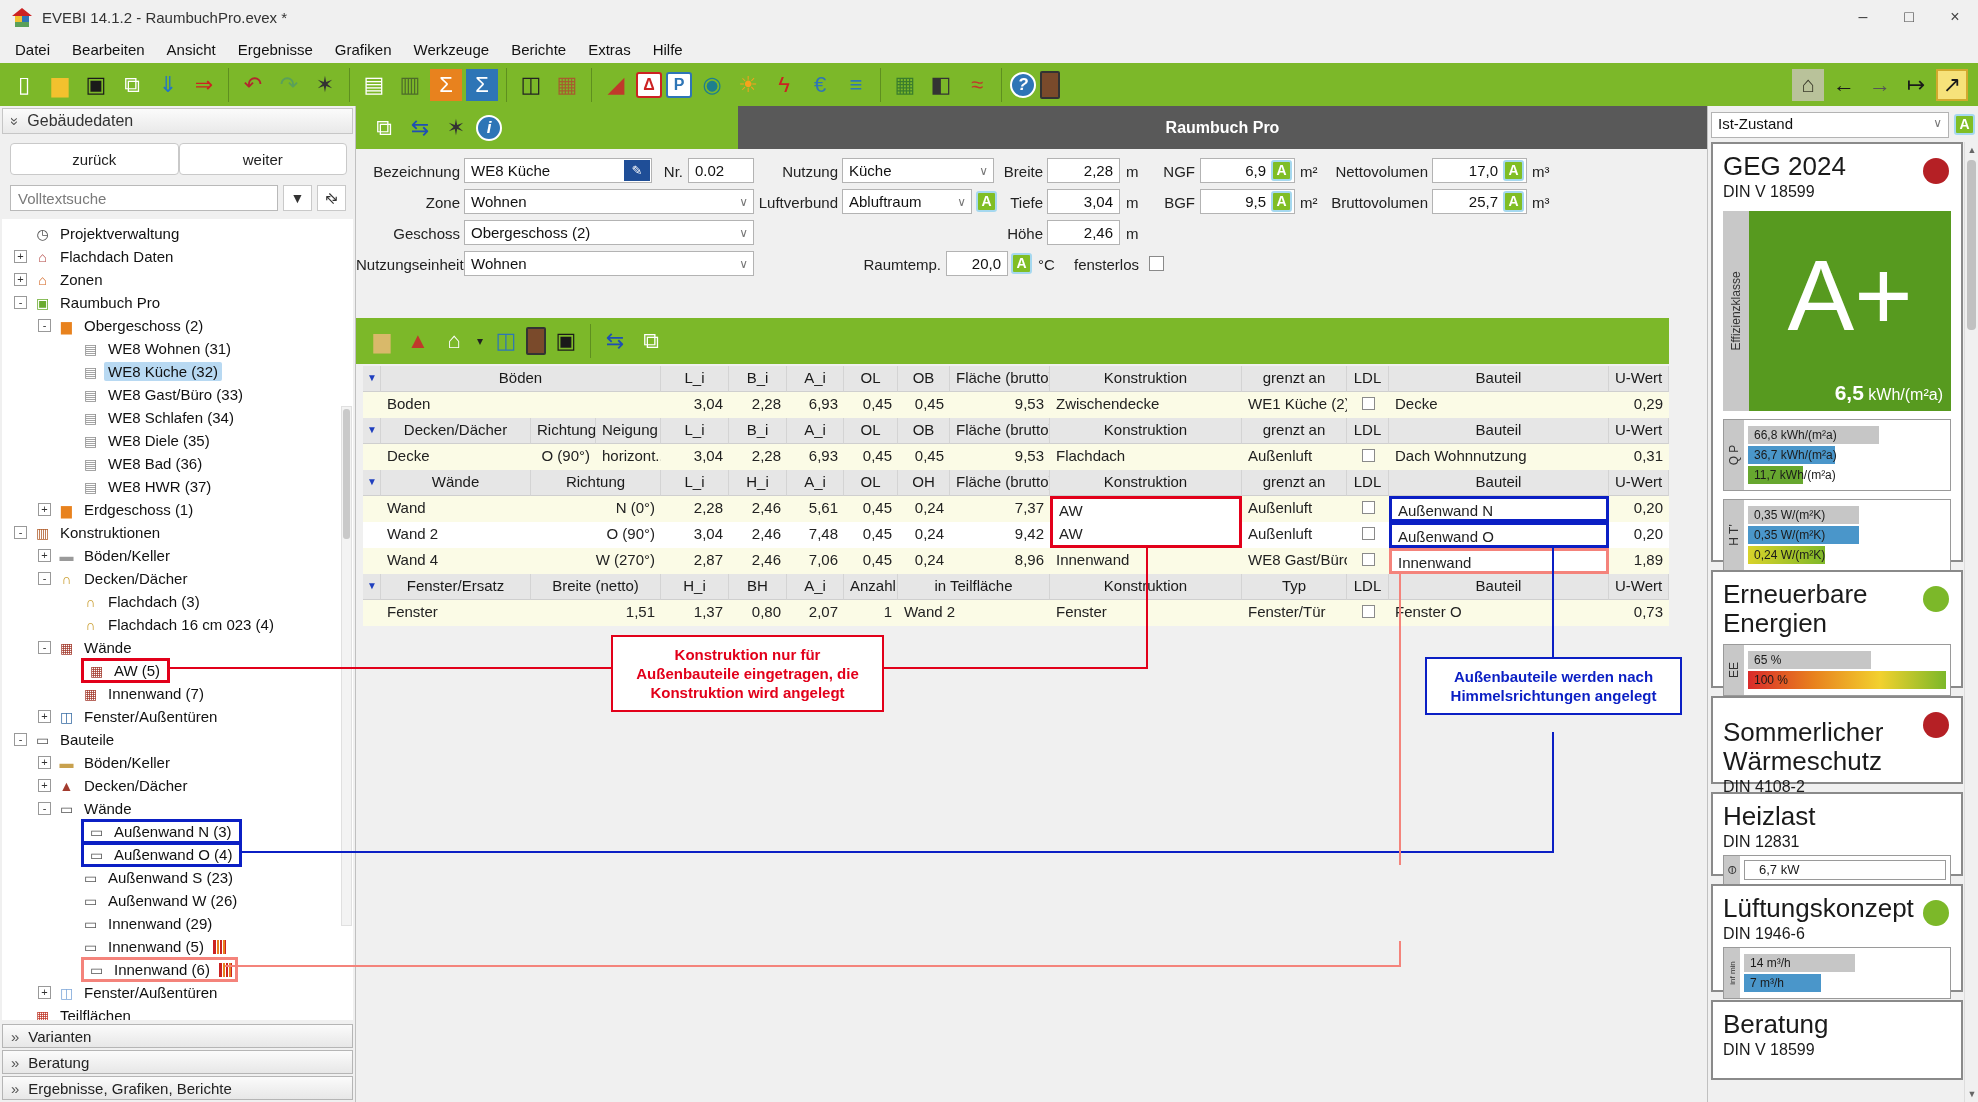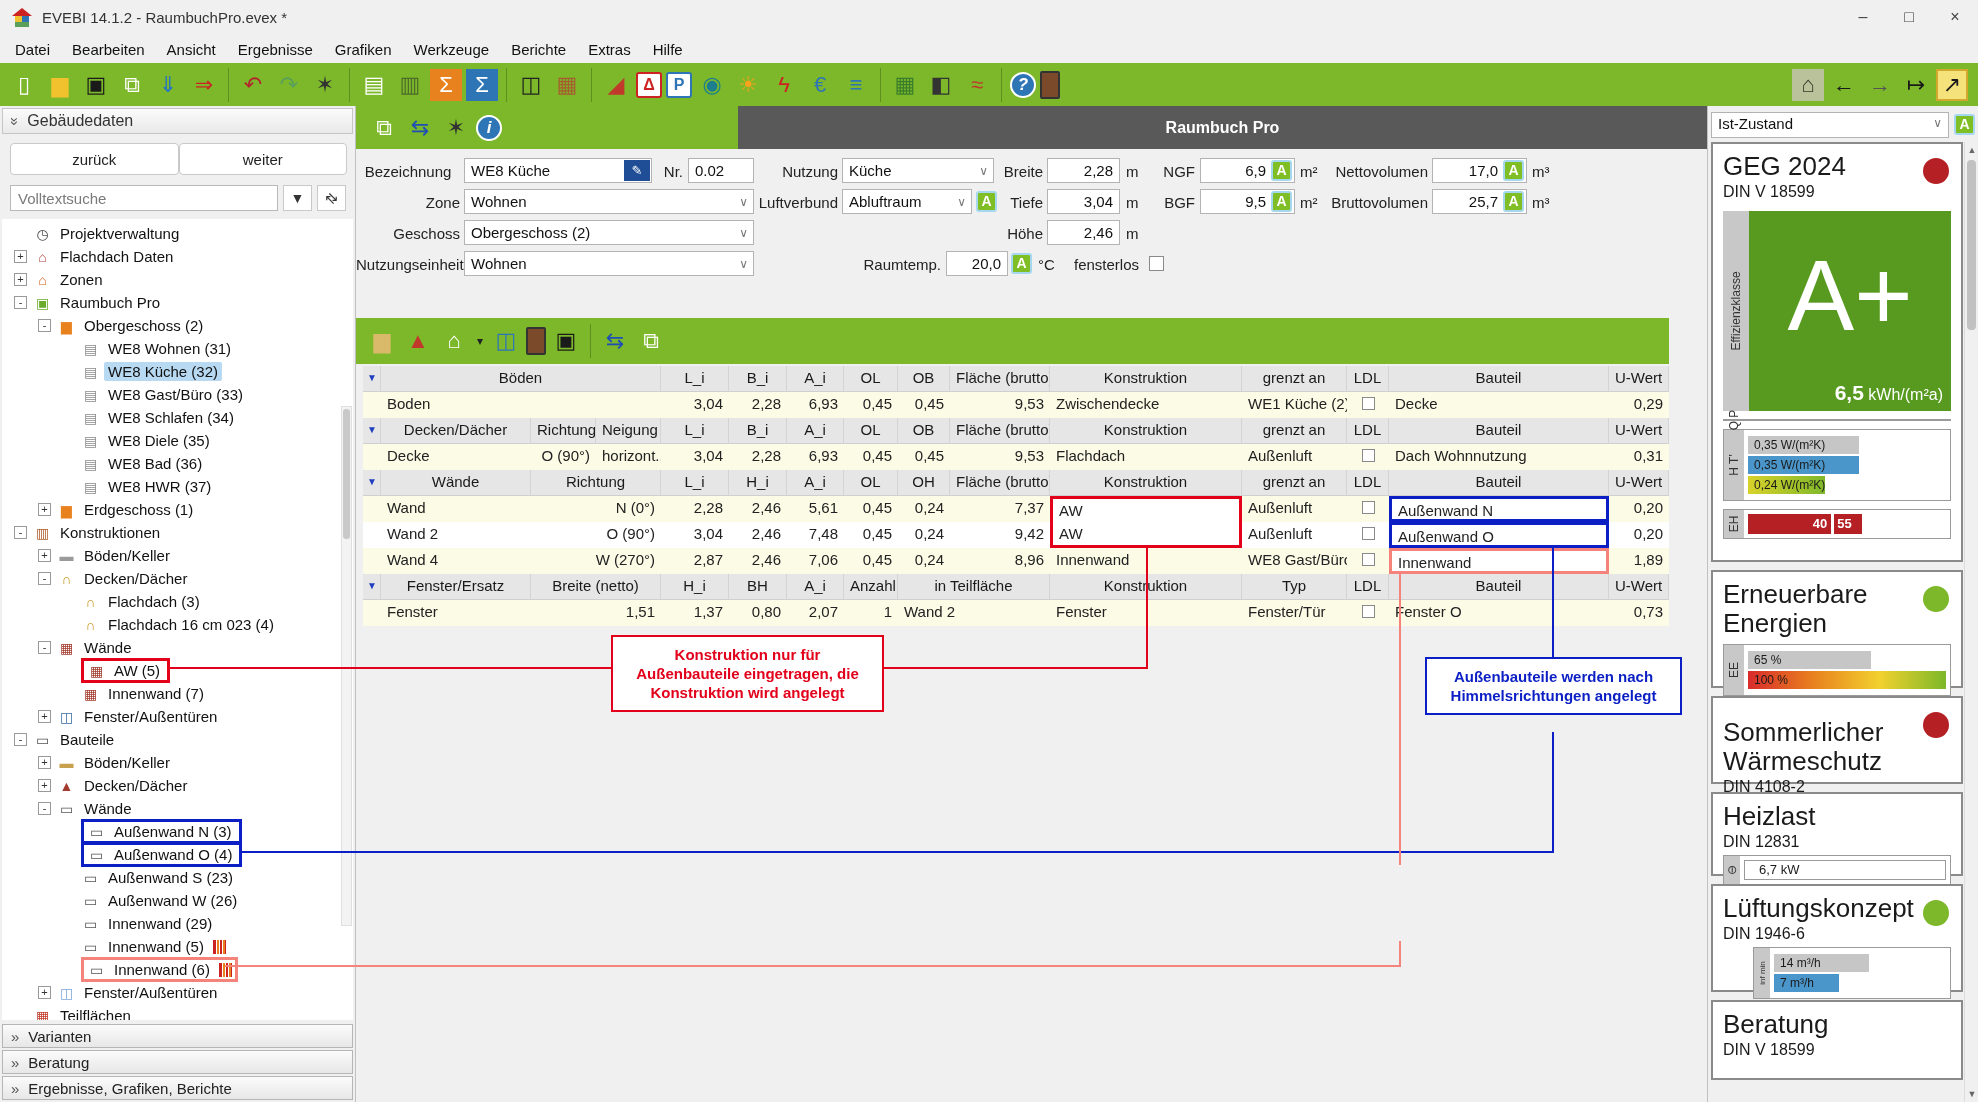--- a/index.html
+++ b/index.html
@@ -494,21 +494,21 @@
           <span class="ticon" style="color: rgb(255, 255, 255);">⧉</span>
           <span class="ticon" style="color: rgb(31, 79, 180);">⇆</span>
           <span class="ticon" style="color: rgb(51, 51, 51);">✶</span>
           <span class="ticon circ" style="color: rgb(255, 255, 255);">i</span>
         </div>
       <div class="darkbar">Raumbuch Pro</div>
     </div>
 
     <div class="form">
 
-      <span class="flabel" style="left:0;top:14px;width:104px;text-align:center;">Bezeichnung</span>
+      <span class="flabel" style="left:0;top:14px;width:104px;">Bezeichnung</span>
       <span class="finput" style="left:108px;top:9px;width:188px;"><span>WE8 Küche</span><span class="pencil">✎</span></span>
       <span class="flabel" style="left:295px;top:14px;width:32px;">Nr.</span>
       <span class="finput" style="left:332px;top:9px;width:66px;">0.02</span>
       <span class="flabel" style="left:380px;top:14px;width:102px;">Nutzung</span>
       <span class="fsel" style="left:486px;top:9px;width:152px;">Küche</span>
       <span class="flabel" style="left:630px;top:14px;width:57px;">Breite</span>
       <span class="finput num" style="left:691px;top:9px;width:73px;">2,28</span>
       <span class="funit" style="left:770px;top:14px;">m</span>
       <span class="flabel" style="left:795px;top:14px;width:44px;">NGF</span>
       <span class="finput num" style="left:844px;top:9px;width:95px;padding-right:28px;"><span>6,9</span><span class="abadge inside">A</span></span>
@@ -755,20 +755,25 @@
             </div>
           <div class="egreen">
             <span class="egrade">A+</span>
             <span class="evalue"><b>6,5</b> <span>kWh/(m²a)</span></span>
           </div>
         </div>
         <div class="metric">
           <div class="mstrip">
               <span class="vtext">Q P</span>
             </div>
+          <div class="mbars">
+            <div class="bar gray" style="width: 66%;"><span>66,8 kWh/(m²a)</span></div>
+            <div class="bar blue" style="width: 44%;"><span>36,7 kWh/(m²a)</span></div>
+            <div class="bar green" style="width: 28%;"><span>11,7 kWh/(m²a)</span></div>
+          </div>
         </div>
         <div class="metric">
           <div class="mstrip">
               <span class="vtext">H T'</span>
             </div>
           <div class="mbars">
             <div class="bar gray" style="width: 56%;"><span>0,35 W/(m²K)</span></div>
             <div class="bar blue" style="width: 56%;"><span>0,35 W/(m²K)</span></div>
             <div class="bar ygreen" style="width: 39%;"><span>0,24 W/(m²K)</span></div>
           </div>
@@ -812,21 +817,21 @@
               <span class="vtext">⊖</span>
             </div>
           <div class="hlbar">6,7 kW</div>
         </div>
       </div>
 
       <div class="card" style="height:108px;">
         <div class="ctitle">Lüftungskonzept</div>
         <div class="cdin">DIN 1946-6</div>
         <div class="statusdot dot-green"></div>
-        <div class="metric" style="margin-top:4px;margin-left:30px;">
+        <div class="metric" style="margin-top:4px;">
           <div class="mstrip" style="width:16px;">
               <span class="vtext" style="font-size:8px;">inf min</span>
             </div>
           <div class="mbars">
             <div class="bar gray" style="width: 55%;"><span>14 m³/h</span></div>
             <div class="bar blue" style="width: 38%;"><span>7 m³/h</span></div>
           </div>
         </div>
       </div>
 

